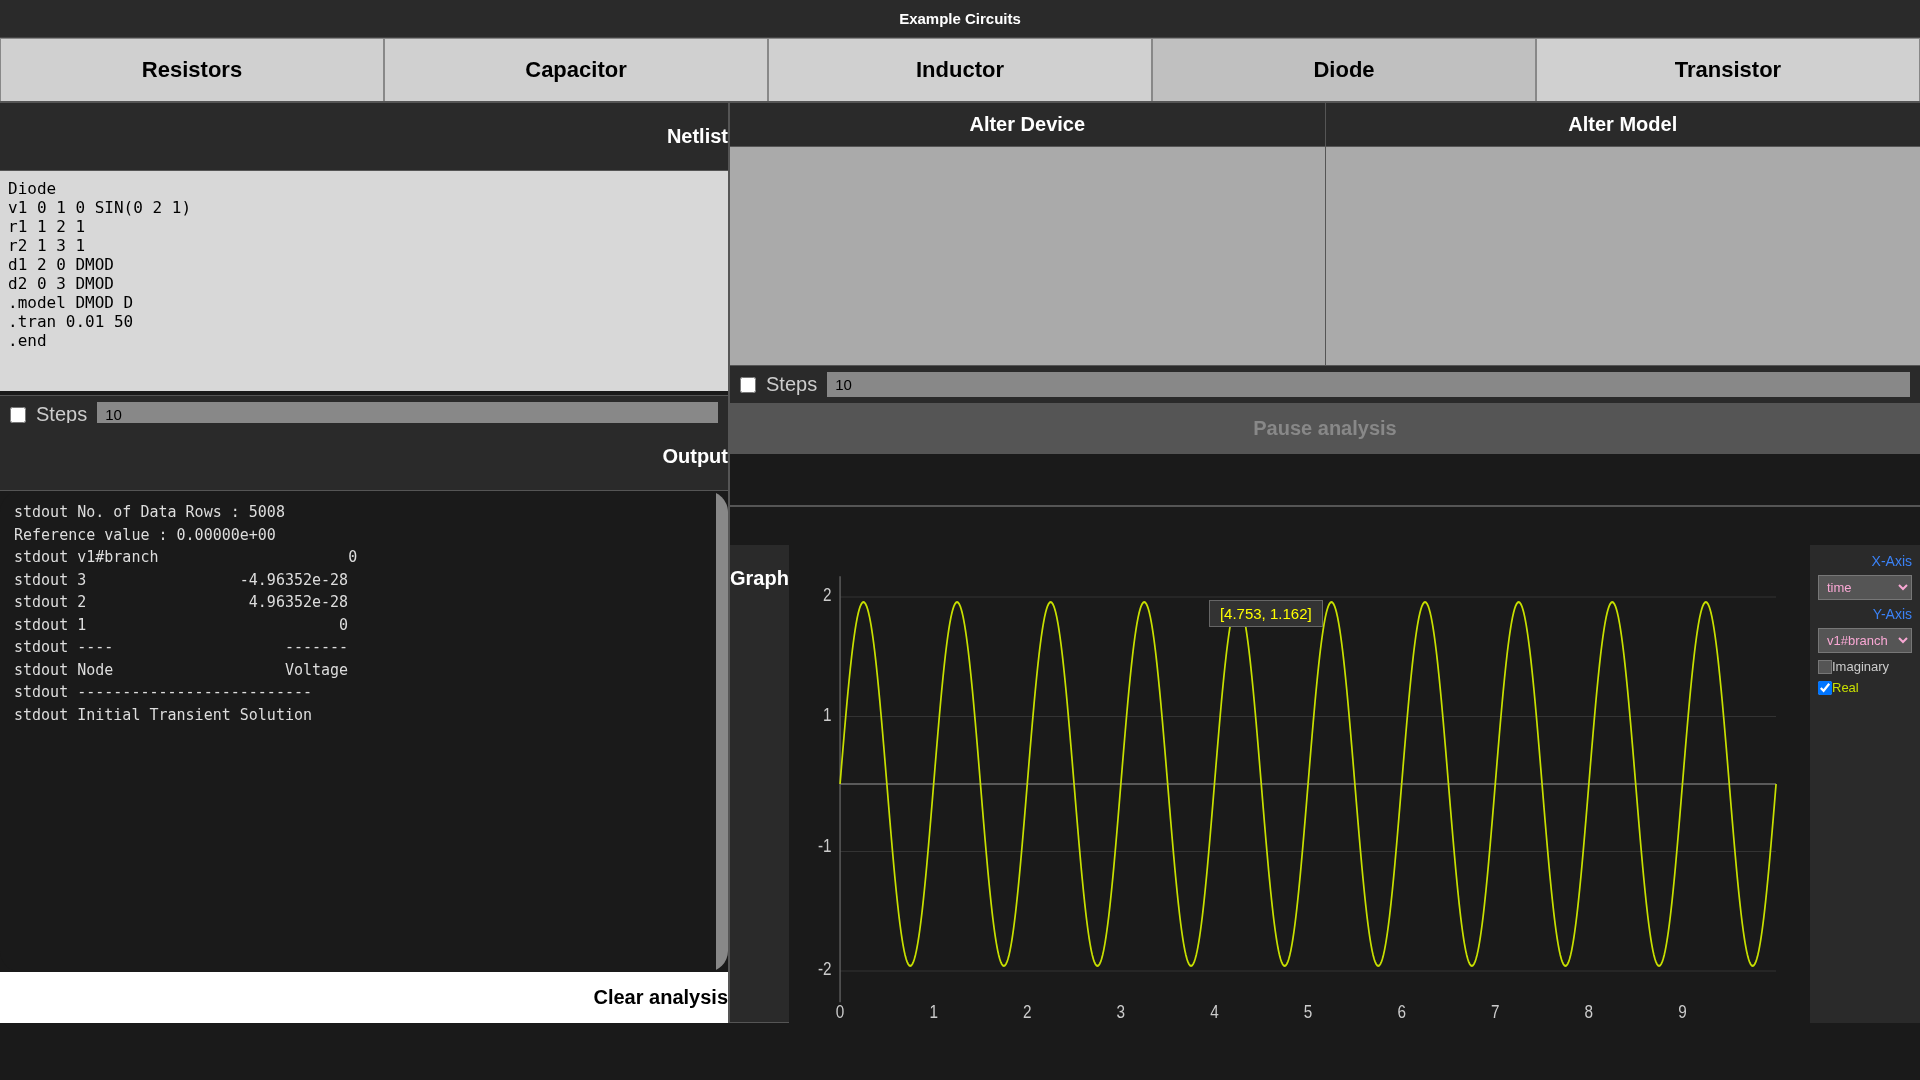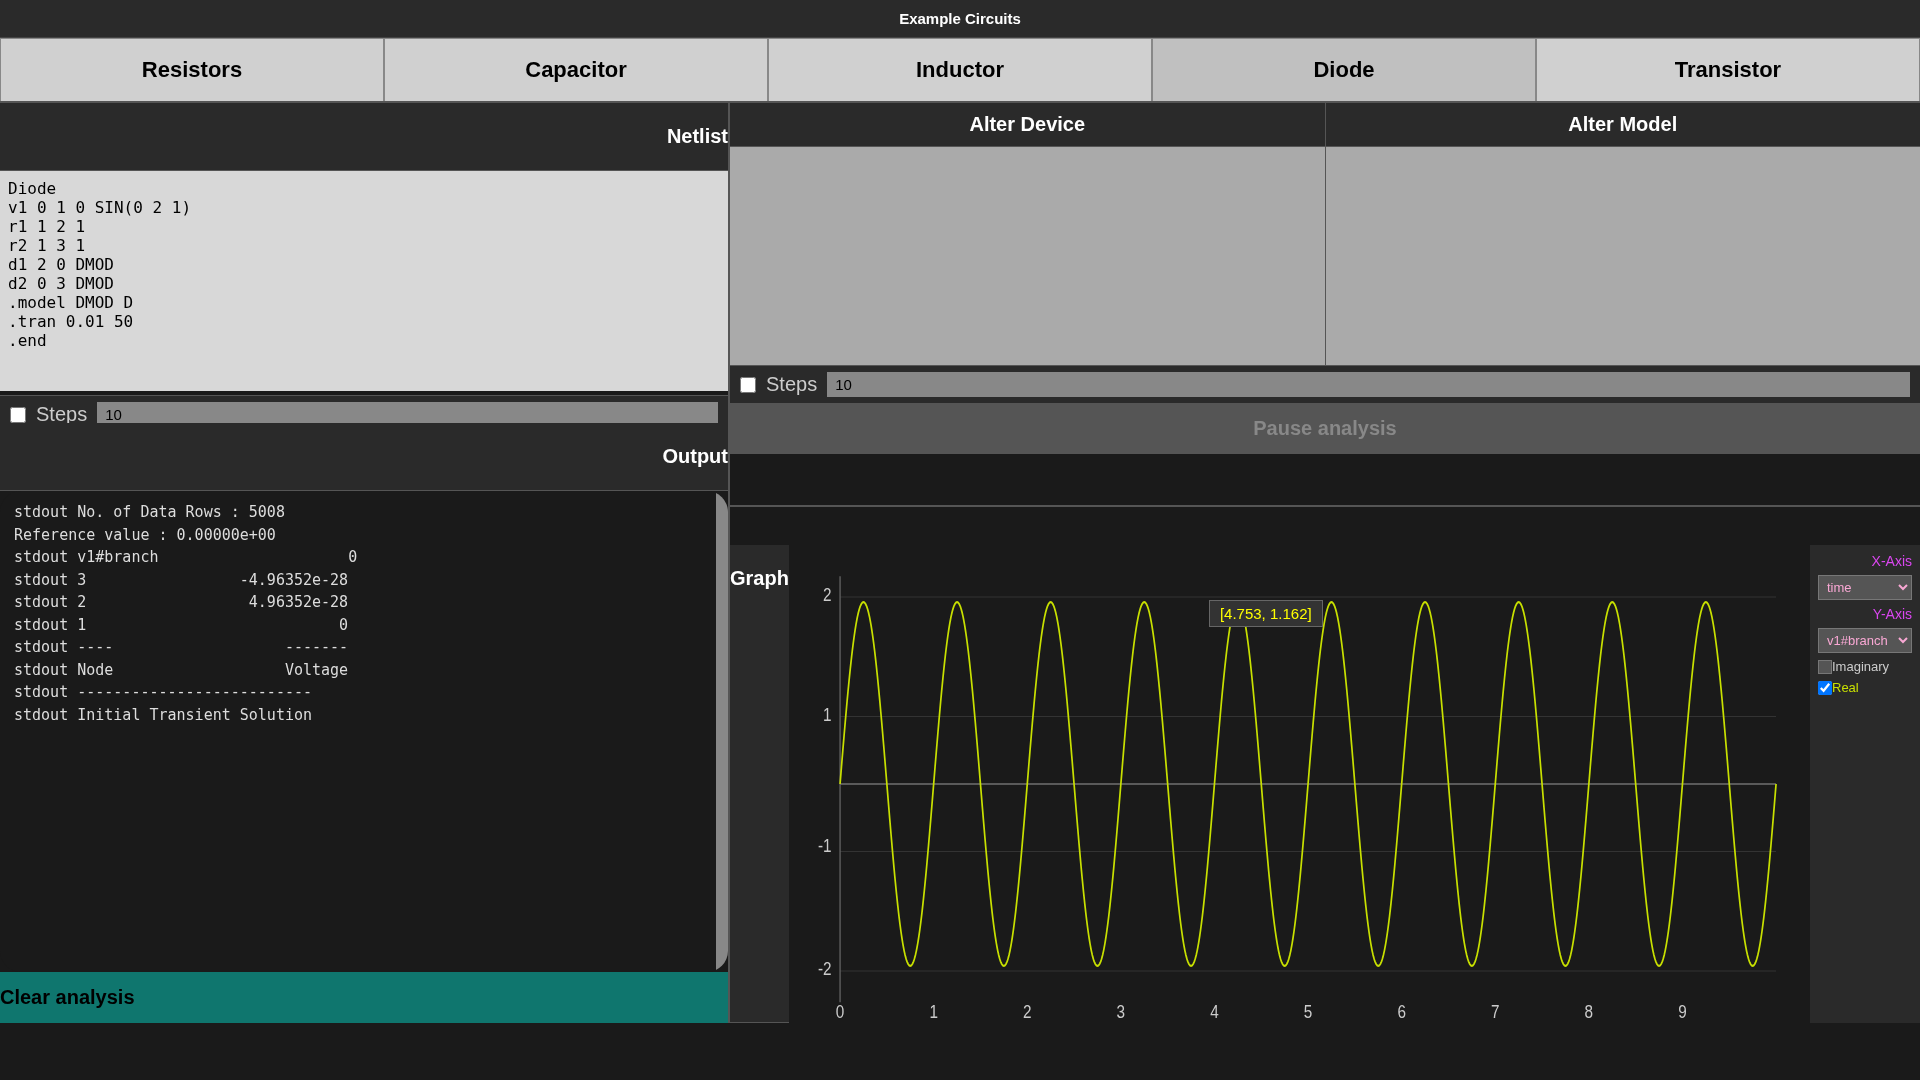--- a/index.html
+++ b/index.html
@@ -143,29 +143,29 @@
       position: relative;
       border-radius: 21px;
     }
     .output-scrollbar {
       position: absolute;
       right: 0; top: 0; bottom: 0;
       width: 12px;
       background: #888;
     }
     .clear-btn {
-      background: #0f766e;
+      background: #ffffff;
       color: #000;
       border: none;
       padding: 14px 0;
       font-size: 20px;
       font-weight: bold;
       width: 100%;
       cursor: pointer;
-      text-align: left;
+      text-align: right;
     }
 
     
     .alter-section {
       height: 404px;
       border-bottom: 2px solid #555;
     }
     .alter-header-row {
       display: flex;
       background: #2a2a2a;
@@ -233,21 +233,21 @@
     .graph-controls {
       width: 110px;
       background: #2a2a2a;
       padding: 8px;
       display: flex;
       flex-direction: column;
       gap: 6px;
       font-size: 14px;
     }
     .axis-label {
-      color: #d946ef;
+      color: #3b82f6;
       text-align: right;
       font-size: 14px;
     }
     .axis-select {
       background: #555;
       color: #f9a8d4;
       border: 1px solid #777;
       padding: 3px 4px;
       font-size: 13px;
       width: 100%;

